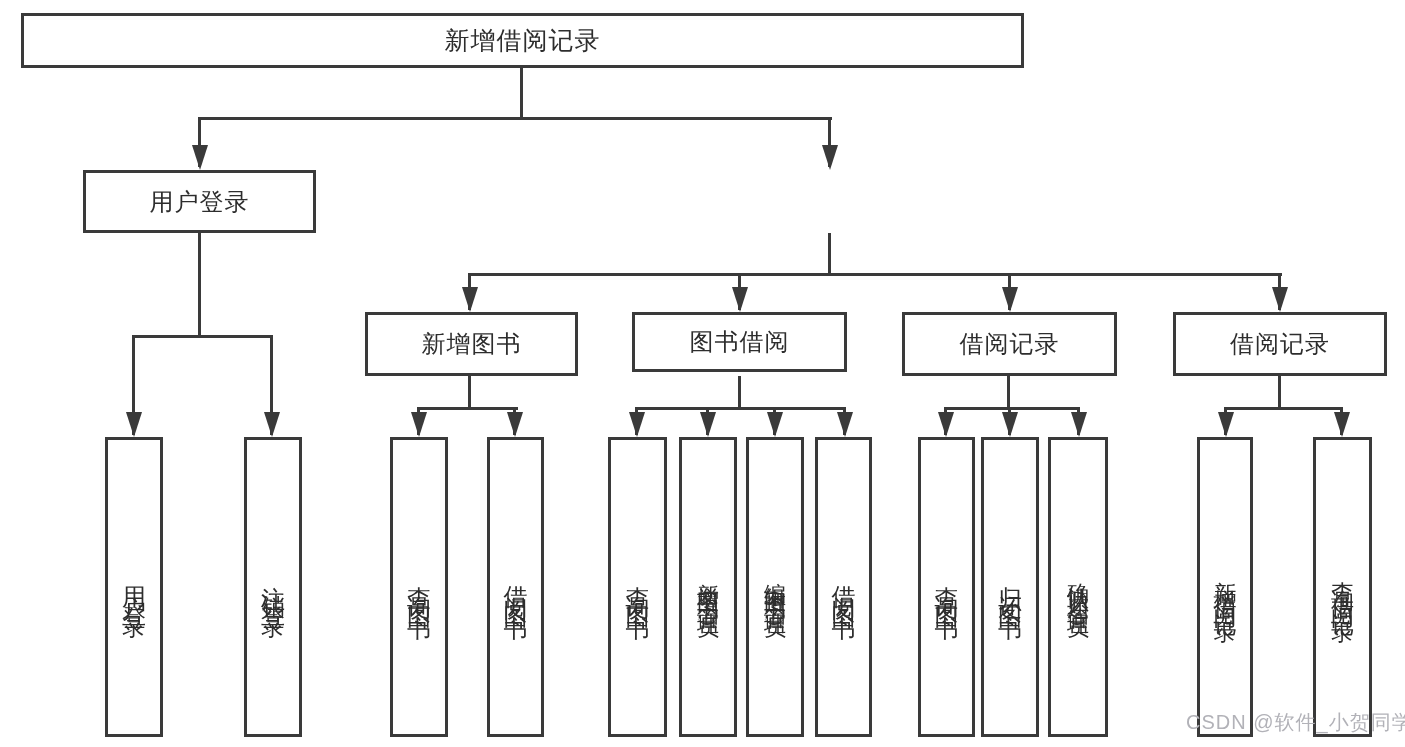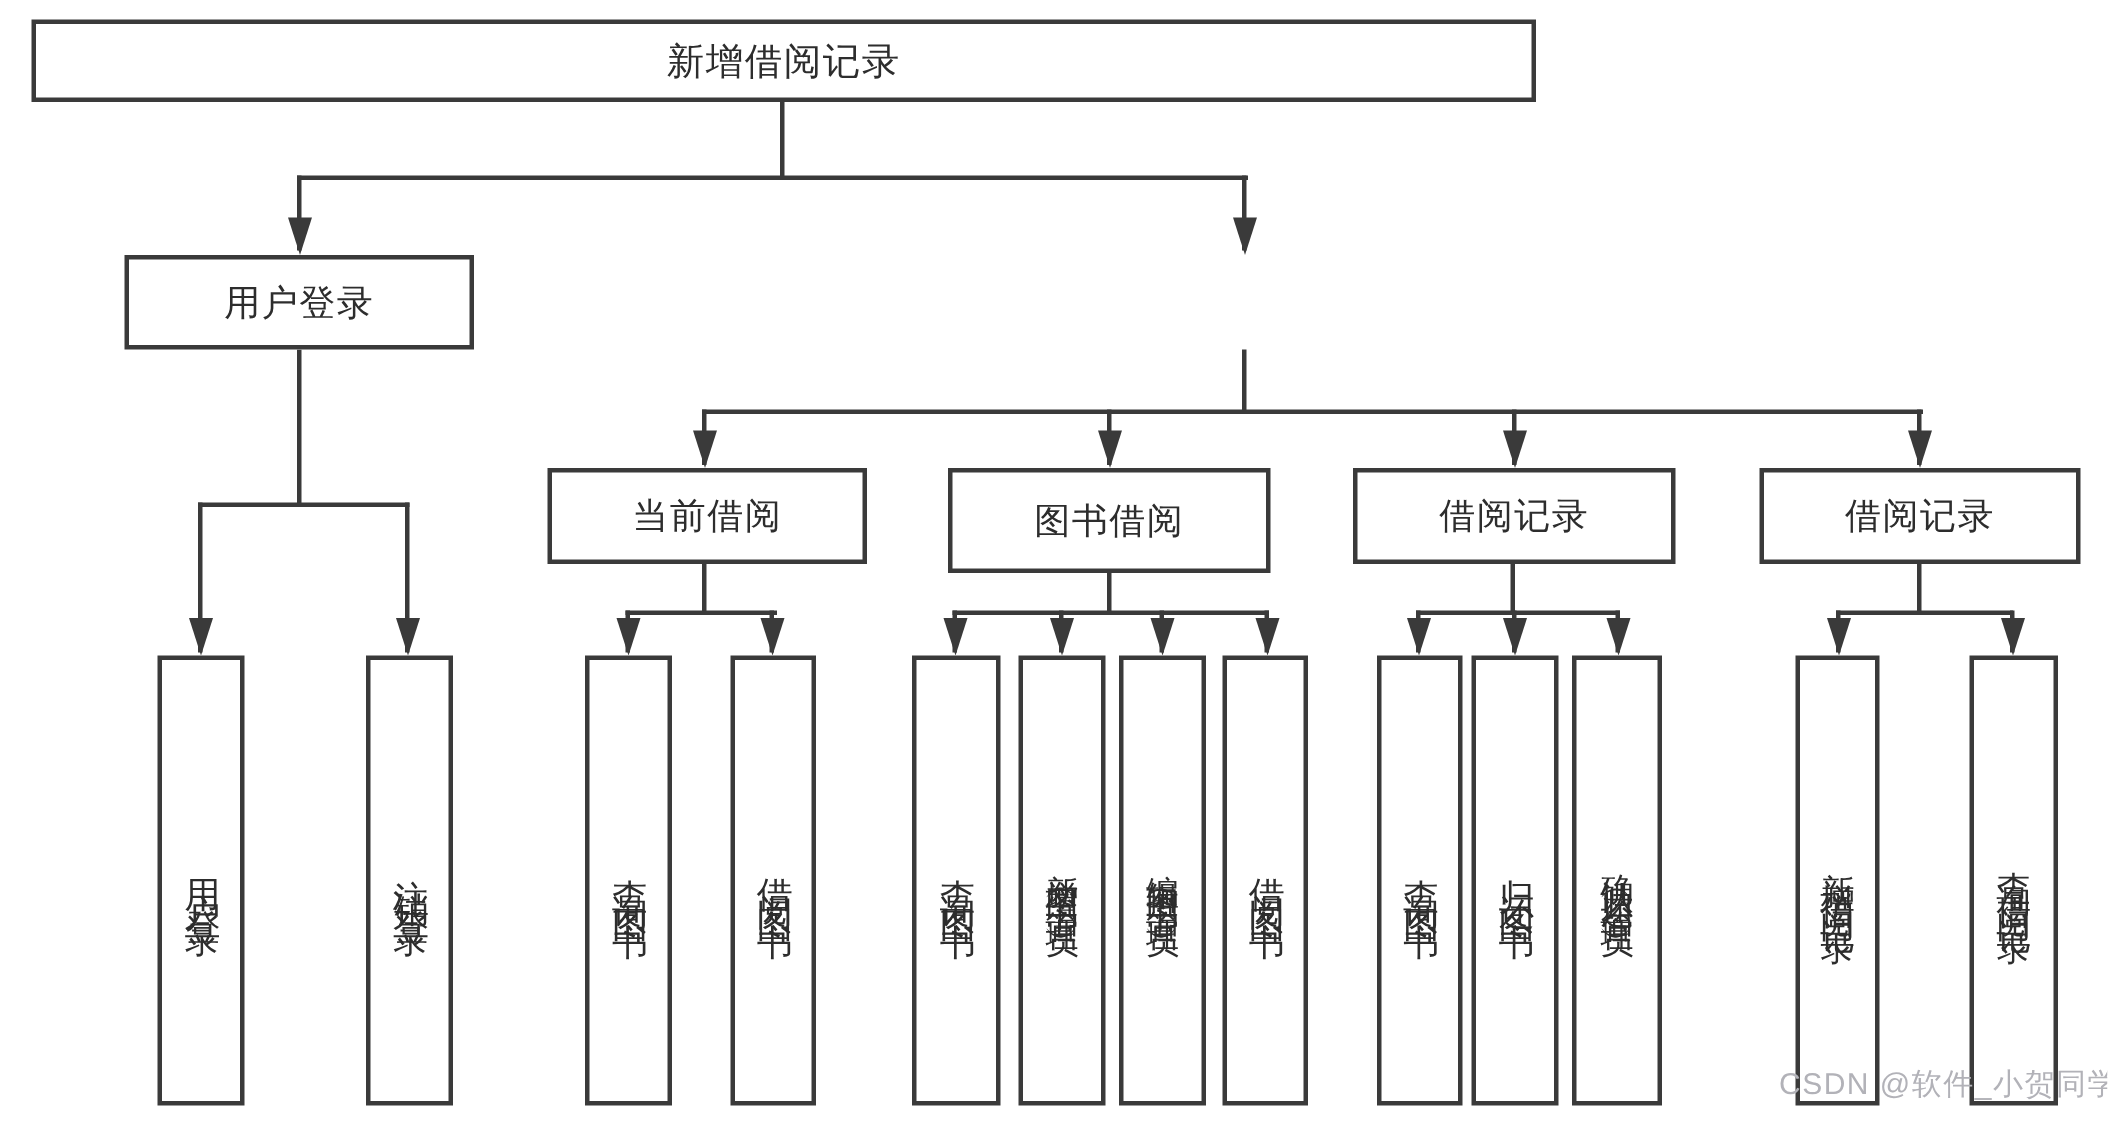--- a/index.html
+++ b/index.html
@@ -100,23 +100,23 @@
 
   <div class="box" style="left:21px;top:13px;width:1003px;height:55px;">
     <span class="root-label">新增借阅记录</span>
   </div>
 
   <div class="box" style="left:83px;top:170px;width:233px;height:63px;">
     <span class="hlabel">用户登录</span>
   </div>
 
   <div class="box" style="left:365px;top:312px;width:213px;height:64px;">
-    <span class="hlabel">当前借阅</span>
+    <span class="hlabel">新增图书</span>
   </div>
-  <div class="box" style="left:632px;top:312px;width:215px;height:70px;">
+  <div class="box" style="left:632px;top:312px;width:215px;height:60px;">
     <span class="hlabel">图书借阅</span>
   </div>
   <div class="box" style="left:902px;top:312px;width:215px;height:64px;">
     <span class="hlabel">借阅记录</span>
   </div>
   <div class="box" style="left:1173px;top:312px;width:214px;height:64px;">
     <span class="hlabel">借阅记录</span>
   </div>
 
   <div class="box leaf" style="left:105px;top:437px;width:58px;height:300px;">

